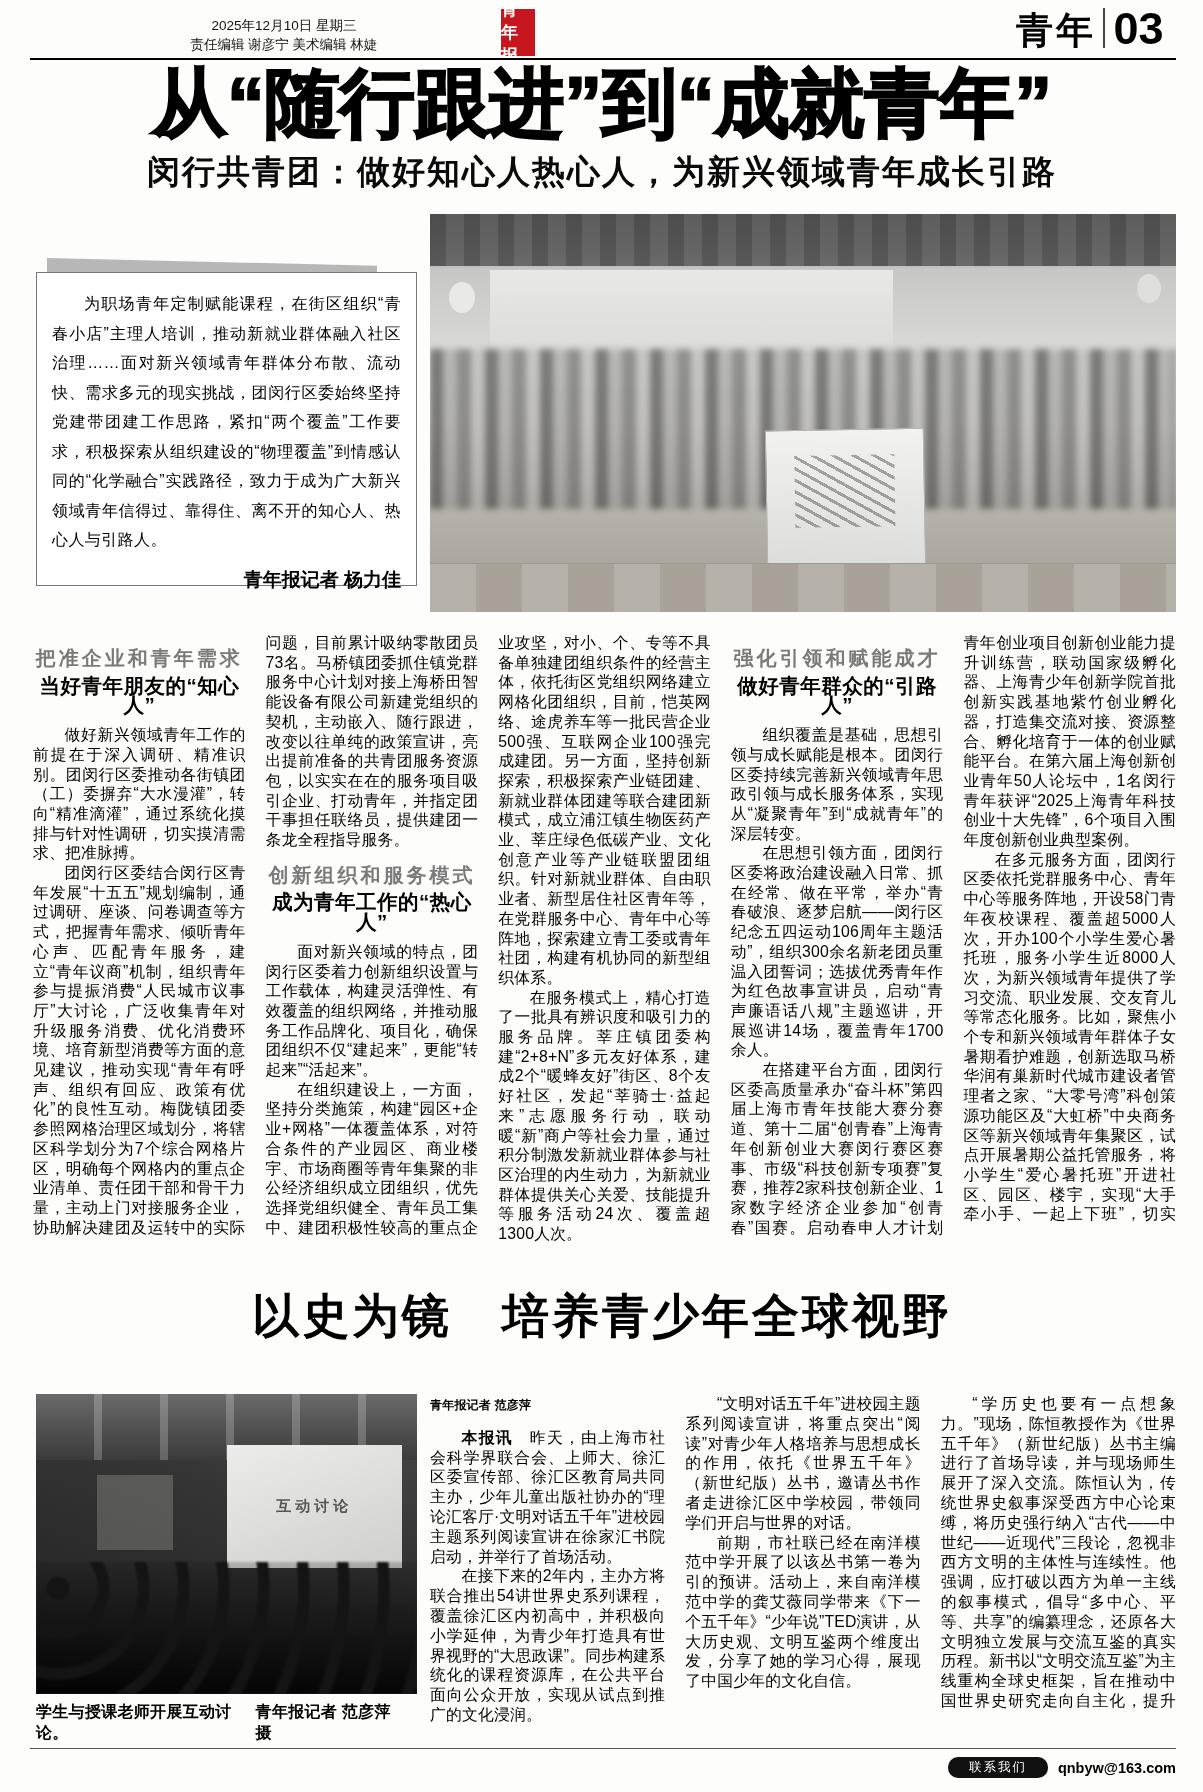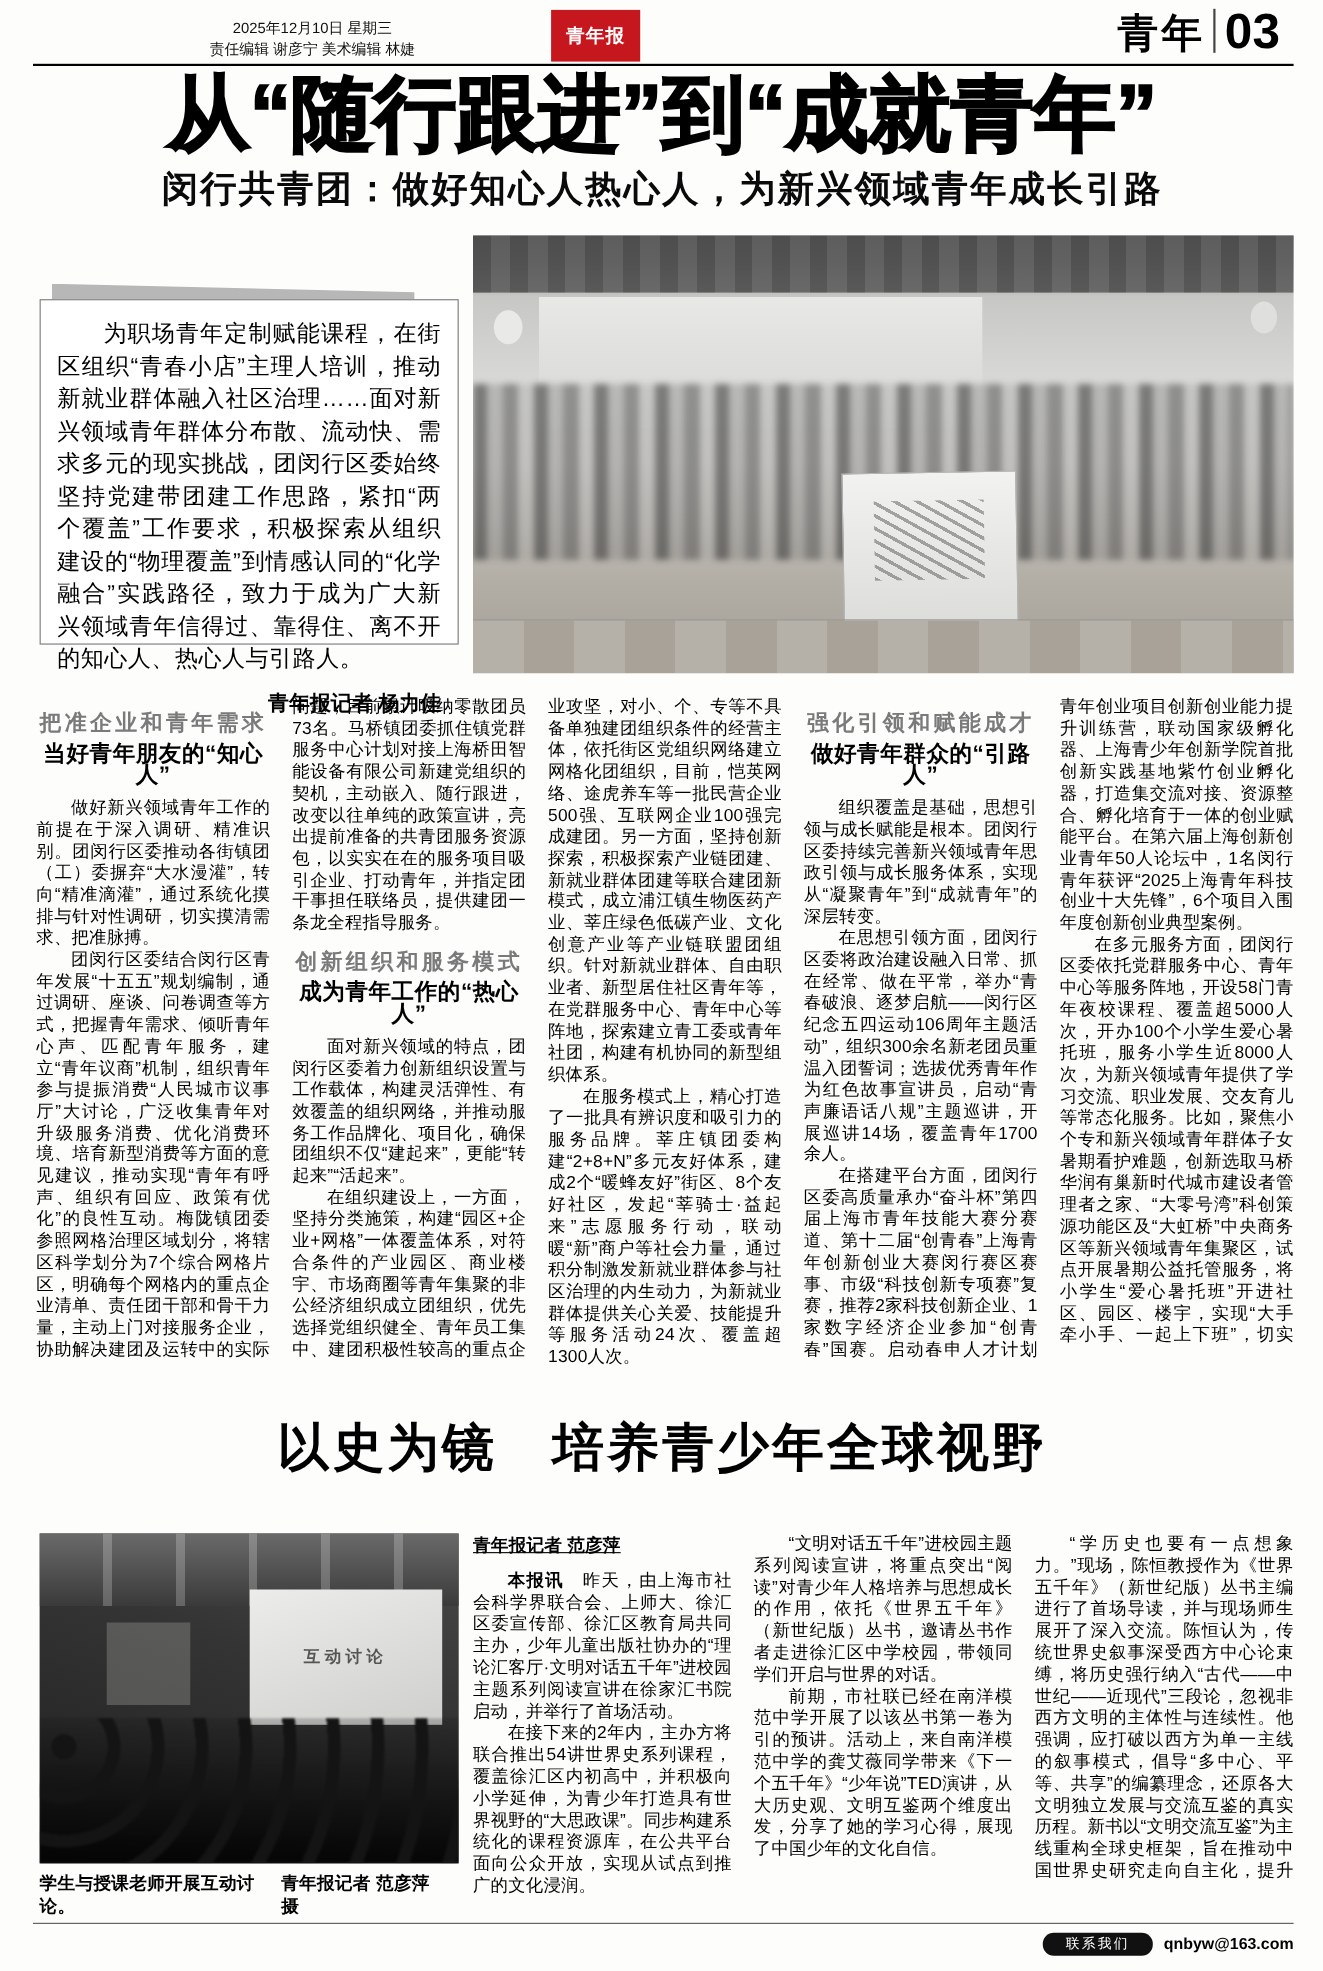--- a/index.html
+++ b/index.html
@@ -2,21 +2,21 @@
 <html><head>
 <meta charset="utf-8">
 <style>
   html,body{margin:0;padding:0;background:#ffffff;}
   .page{position:relative;width:1203px;height:1792px;background:#fdfdfc;overflow:hidden;
         font-family:"Liberation Sans","DejaVu Sans",sans-serif;color:#000;}
 
   
   .hdr-left{position:absolute;top:16px;left:78px;width:412px;text-align:center;
             font-size:13.5px;line-height:19px;color:#111;font-weight:500;}
-  .hdr-logo{position:absolute;top:9px;left:501px;width:81px;height:47px;background:#c5171d;
+  .hdr-logo{position:absolute;top:9px;left:501px;width:34px;height:47px;background:#c5171d;
             color:#fff;display:flex;align-items:center;justify-content:center;
             font-family:"Liberation Serif","DejaVu Serif",serif;font-weight:bold;
             font-size:17px;letter-spacing:1px;}
   .hdr-right{position:absolute;top:8px;left:1016px;display:flex;align-items:flex-end;}
   .sec-name{font-size:37px;font-weight:800;letter-spacing:3px;line-height:1;}
   .sec-div{width:1.5px;height:40px;background:#444;margin:0 9px 1px 7px;}
   .page-no{font-size:45px;font-weight:800;line-height:.92;}
   .hdr-rule{position:absolute;top:58px;left:30px;width:1146px;height:2px;background:#000;}
 
   
@@ -24,21 +24,21 @@
             font-size:75px;font-weight:900;line-height:1.15;letter-spacing:0;
             -webkit-text-stroke:2px #000;}
   .subtitle{position:absolute;top:150px;left:28px;width:1148px;text-align:center;
             font-size:33px;font-weight:600;letter-spacing:2px;color:#0a0a0a;}
 
   
   .intro{position:absolute;left:36px;top:272px;width:381px;height:314px;
          border:1.5px solid #777;box-sizing:border-box;padding:16px 15px 8px;background:#fff;}
   .intro::before{content:"";position:absolute;top:-15px;left:10px;width:330px;height:14px;
          background:#b7b7b7;clip-path:polygon(0 0,100% 55%,100% 100%,0 100%);}
-  .intro p{margin:0;font-size:21px;line-height:29.5px;text-align:justify;
+  .intro p{margin:0;font-size:16px;line-height:29.5px;text-align:justify;
            text-indent:2em;letter-spacing:.4px;}
   .intro-byline{margin-top:12px;text-align:right;font-weight:bold;font-size:19px;}
 
   
   .photo1{position:absolute;left:430px;top:214px;width:746px;height:398px;overflow:hidden;
           background:linear-gradient(180deg,#6f6f6f 0%,#8b8b8b 6%,#c7c7c5 14%,#d9d9d7 34%,
                       #d3d2cf 52%,#c4c1bc 66%,#b3aea6 78%,#a59f96 100%);}
   .photo1 > div{position:absolute;}
   .p1-curtain{top:0;left:0;width:100%;height:13%;opacity:.85;
           background:repeating-linear-gradient(90deg,#474747 0 16px,#5a5a5a 16px 34px);}
@@ -91,21 +91,21 @@
   .p2-heads{bottom:0;left:0;width:100%;height:44%;filter:blur(1px);
           background:repeating-radial-gradient(circle at 22px 26px,#141414 0 11px,transparent 12px 40px),
                      linear-gradient(180deg,rgba(20,20,20,.2),rgba(0,0,0,.85));}
 
   .cap2{position:absolute;left:36px;top:1702px;width:381px;display:flex;
         justify-content:space-between;font-size:16px;font-weight:bold;letter-spacing:.3px;}
 
   .body2{position:absolute;left:430px;top:1394px;width:746px;height:336px;
          column-count:3;column-gap:20px;column-fill:auto;overflow:hidden;
          font-size:15.8px;line-height:19.8px;text-align:justify;letter-spacing:.2px;}
-  .byline-flow{font-weight:800;text-indent:0 !important;margin:2px 0 12px !important;font-size:16px;text-decoration:underline;}
+  .byline-flow{font-weight:800;text-indent:0 !important;margin:2px 0 12px !important;font-size:12px;}
   .body2 b,.body1 b{font-weight:800;}
 
   
   .footer-rule{position:absolute;top:1748px;left:30px;width:1146px;height:1px;background:#555;}
   .footer{position:absolute;top:1757px;right:27px;display:flex;gap:10px;align-items:center;}
   .footer-tag{background:#111;color:#fff;font-size:12.5px;padding:2px 21px;letter-spacing:2px;border-radius:10px;}
   .footer-email{font-size:14.5px;font-weight:600;}
 </style>
 </head>
 <body>

